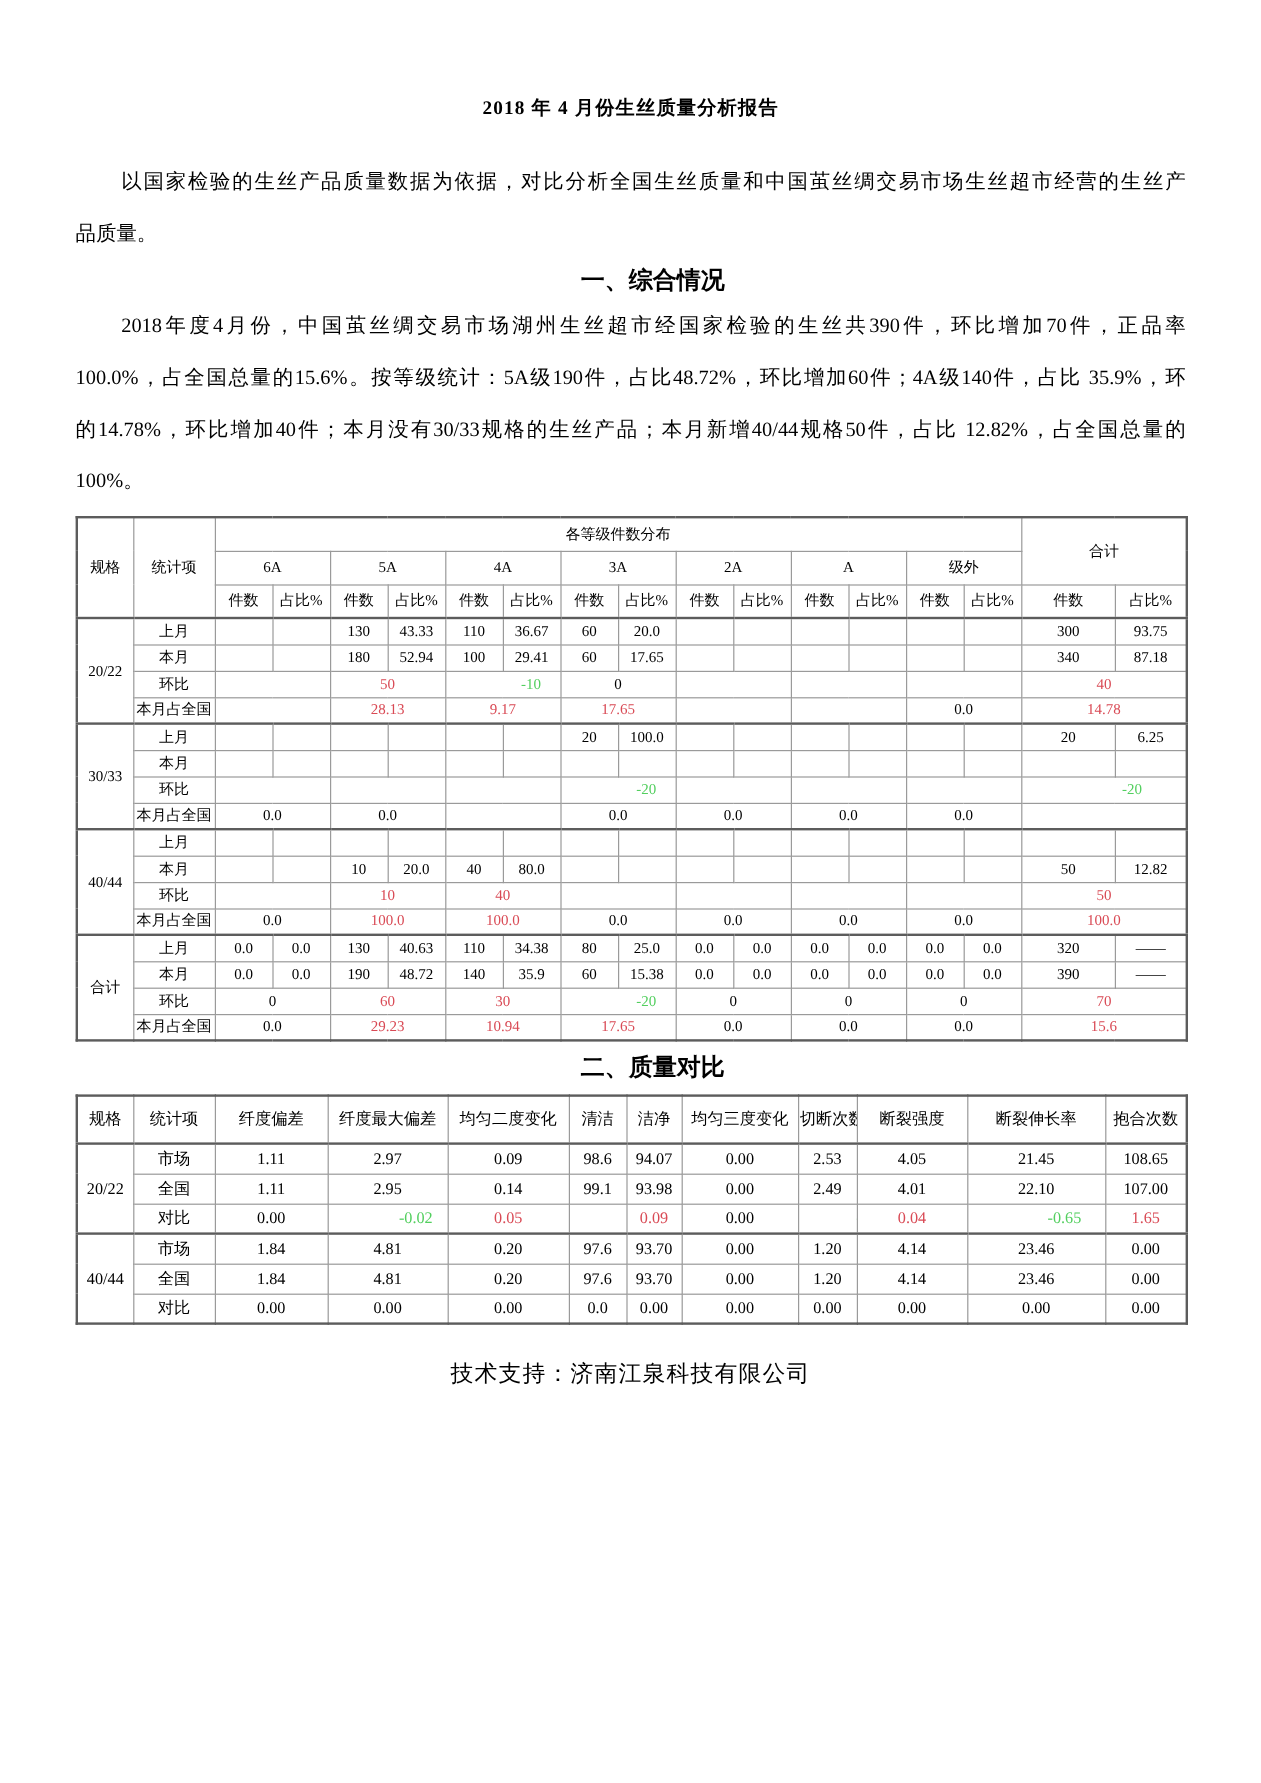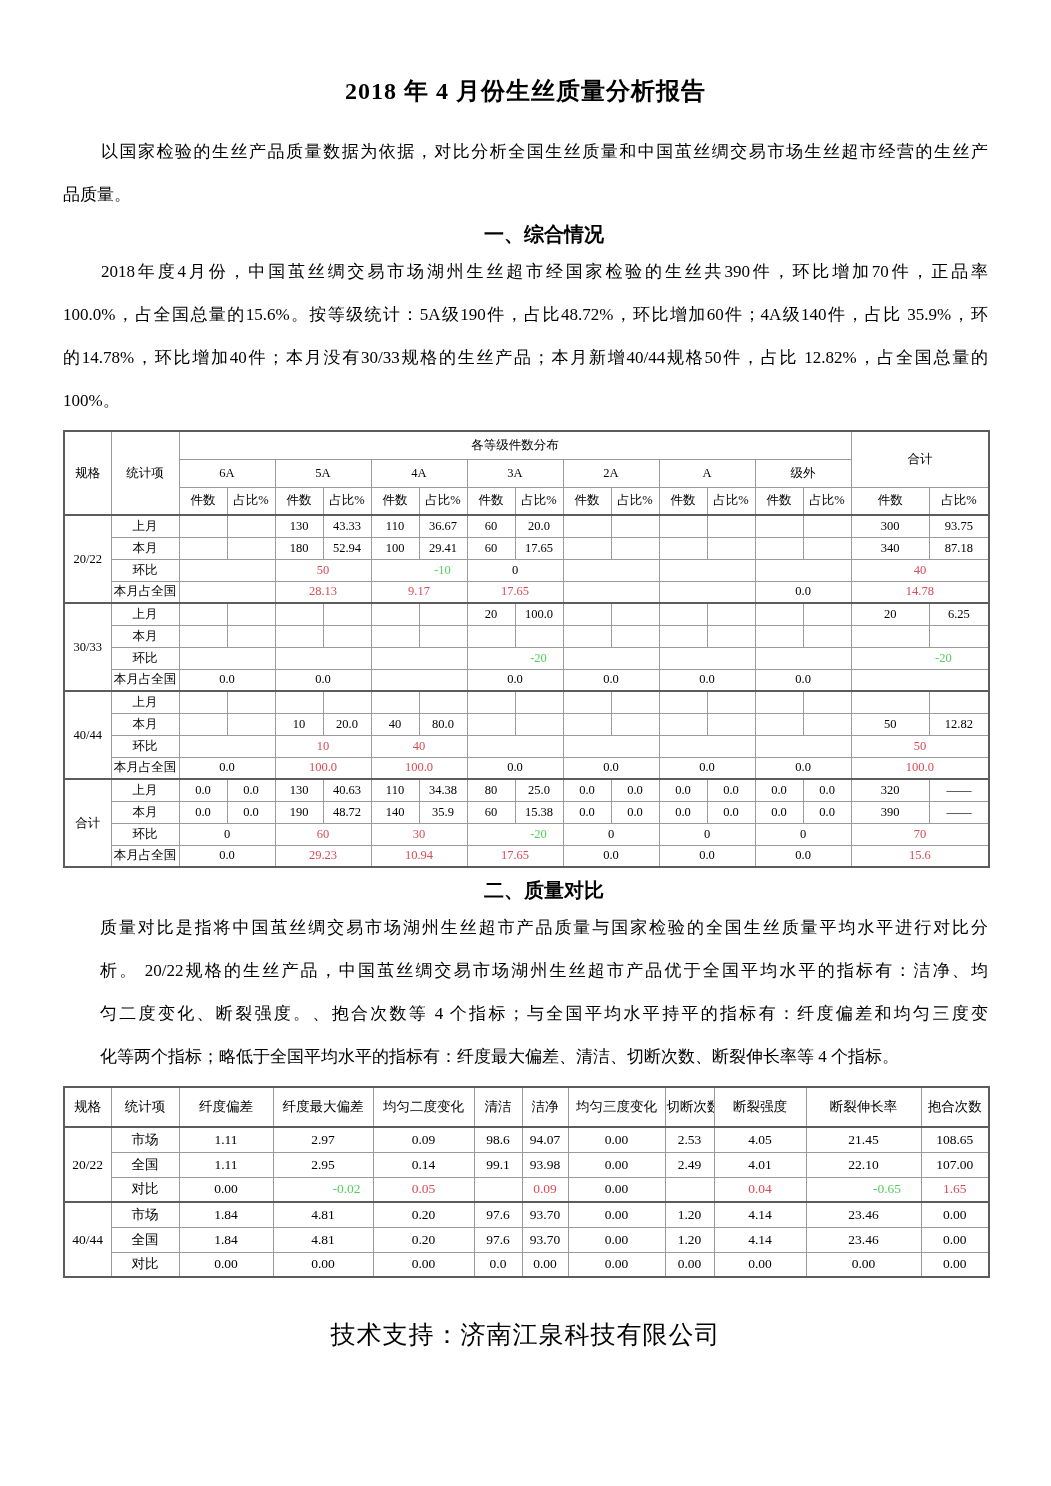--- a/index.html
+++ b/index.html
@@ -10,21 +10,21 @@
   }
   *{box-sizing:border-box;}
   html,body{margin:0;padding:0;}
   body{
     width:1051px;height:1486px;background:#ffffff;color:#000;
     font-family:"Liberation Serif","DejaVu Serif",serif;
     overflow:hidden;
   }
   .page{padding:74px 63px 0 63px;}
   .title{
-    text-align:center;font-size:24px;font-weight:bold;line-height:34px;
+    text-align:center;font-size:16px;font-weight:bold;line-height:34px;
     margin:0 0 22px 0;letter-spacing:1px;
   }
   .para{font-size:17px;line-height:43px;font-family:Liberation Serif, serif;}
   .line{text-align:justify;text-align-last:justify;}
   .line.last{text-align-last:left;}
   .line.indent{text-indent:38px;}
   .heading{font-size:20px;font-weight:bold;line-height:28px;margin:4px 0 2px 37px;text-align:center;}
   .sec2{margin-left:37px;}
   table{
     border-collapse:collapse;table-layout:fixed;width:925px;
@@ -38,21 +38,21 @@
   tr.group-start>th, tr.group-start>td{border-top:2px solid var(--frame);}
   .t1{margin:8px 0 8px 0;font-size:12.5px;}
   .t1 thead tr{height:28px;}
   .t1 tbody tr{height:22px;}
   .t2{margin:8px 0 0 0;font-size:13.5px;}
   .t2 thead tr{height:40px;}
   .t2 tbody tr{height:25px;}
   .up{color:var(--red);}
   .down{color:var(--green);padding-left:48px;}
   .footer{
-    text-align:center;font-size:25px;margin-top:40px;letter-spacing:1px;
+    text-align:center;font-size:19px;margin-top:28px;letter-spacing:1px;
   }
 </style>
 </head>
 <body>
 
 <div class="page">
   <div class="title">2018 年 4 月份生丝质量分析报告</div>
 
   <div class="para">
       <div class="line indent">以国家检验的生丝产品质量数据为依据，对比分析全国生丝质量和中国茧丝绸交易市场生丝超市经营的生丝产</div>
@@ -365,26 +365,20 @@
           <td colspan="2" class="up">17.65</td>
           <td colspan="2">0.0</td>
           <td colspan="2">0.0</td>
           <td colspan="2">0.0</td>
           <td colspan="2" class="up">15.6</td>
         </tr>
       </tbody>
     </table>
 
   <div class="heading">二、质量对比</div>
-  <div class="para sec2">
-      <div class="line">质量对比是指将中国茧丝绸交易市场湖州生丝超市产品质量与国家检验的全国生丝质量平均水平进行对比分</div>
-      <div class="line">析。 20/22规格的生丝产品，中国茧丝绸交易市场湖州生丝超市产品优于全国平均水平的指标有：洁净、均</div>
-      <div class="line">匀二度变化、断裂强度。、抱合次数等 4 个指标；与全国平均水平持平的指标有：纤度偏差和均匀三度变</div>
-      <div class="line last">化等两个指标；略低于全国平均水平的指标有：纤度最大偏差、清洁、切断次数、断裂伸长率等 4 个指标。</div>
-    </div>
 
   <table class="t2">
     <colgroup>
       <col style="width:47px">
         <col style="width:68px">
         <col style="width:94px">
         <col style="width:100px">
       <col style="width:101px">
         <col style="width:48px">
         <col style="width:46px">

